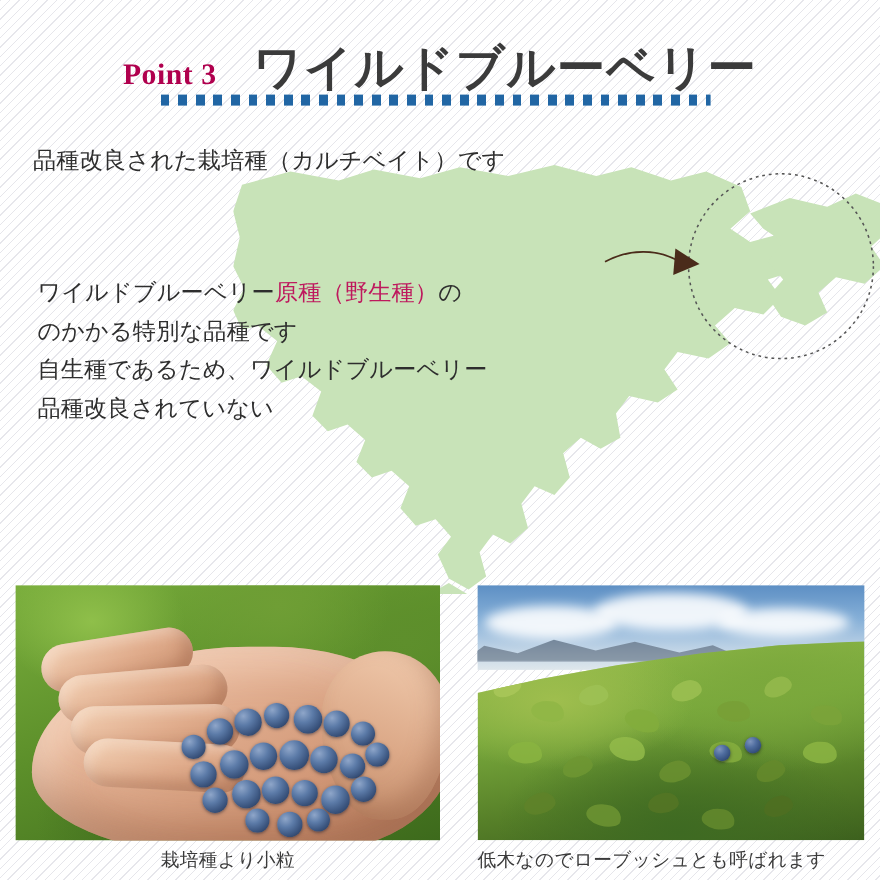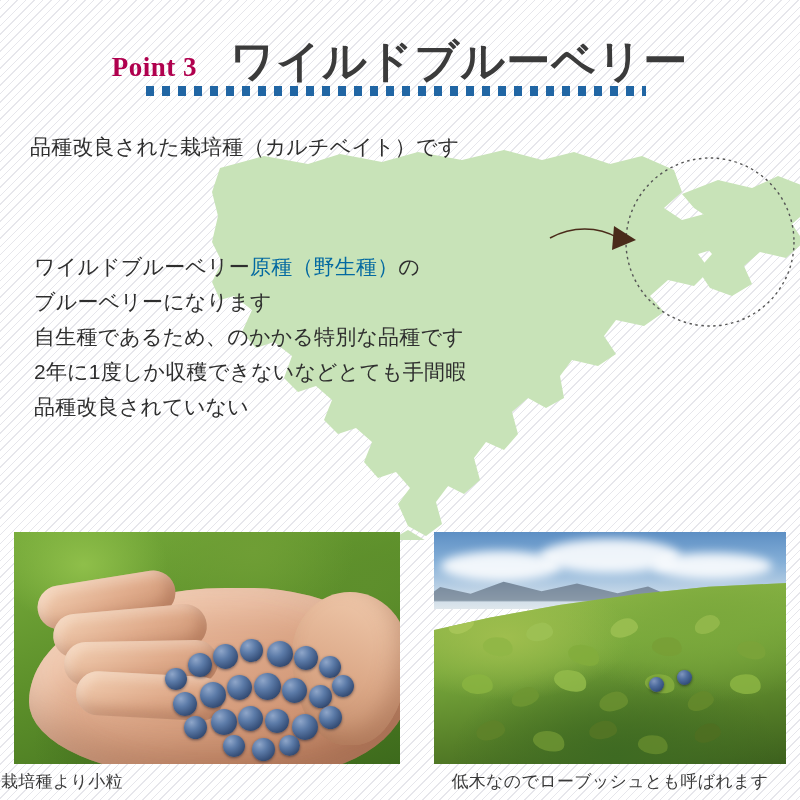--- a/index.html
+++ b/index.html
@@ -89,21 +89,21 @@
     position: absolute;
     font-size: 21px;
     line-height: 35px;
     color: #2e2e2e;
     letter-spacing: 0.2px;
     white-space: nowrap;
   }
   .para-1 { left: 30px; top: 129px; }
   .para-2 { left: 30px; top: 249px; }
   .para-2 .line { padding-left: 4px; }
-  .hl { color: #0369a1; }
+  .hl { color: #be185d; }
 
   
   .arrow-layer {
     position: absolute;
     left: 540px; top: 210px;
     width: 130px; height: 70px;
     z-index: 4;
     pointer-events: none;
   }
 
@@ -215,22 +215,22 @@
   
   .caption {
     position: absolute;
     top: 770px;
     font-size: 17px;
     color: #3a3a3a;
     letter-spacing: 0.3px;
     white-space: nowrap;
     z-index: 6;
   }
-  .caption-left  { left: 1px;  width: 386px; text-align: left; }
-  .caption-right { left: 434px; width: 352px; text-align: center; }
+  .caption-left  { left: 14px;  width: 386px; text-align: center; }
+  .caption-right { left: 434px; width: 352px; text-align: left; }
 </style>
 </head>
 <body>
 
 <div id="page">
 
   <div class="map-layer">
     <svg viewBox="0 0 600 390" xmlns="http://www.w3.org/2000/svg" aria-hidden="true">
       <g>
         <path fill="#c8e3b8" d="
@@ -268,23 +268,22 @@
   <div class="divider"></div>
 
   <div class="body-text">
 
     <div class="para para-1">
       <div class="line">品種改良された栽培種（カルチベイト）です</div>
     </div>
 
     <div class="para para-2">
       <div class="line"><span>ワイルドブルーベリー</span><span class="hl">原種（野生種）</span><span>の</span></div>
-      <div class="line">ブルーベリーになります</div>
-      <div class="line">自生種であるため、のかかる特別な品種です</div>
-      <div class="line">2年に1度しか収穫できないなどとても手間暇</div>
+      <div class="line">のかかる特別な品種です</div>
+      <div class="line">自生種であるため、ワイルドブルーベリー</div>
       <div class="line">品種改良されていない</div>
     </div>
   </div>
 
   <div class="arrow-layer">
     <svg viewBox="0 0 130 70" xmlns="http://www.w3.org/2000/svg" aria-hidden="true">
       <path d="M 10,28 C 32,16 58,16 78,28" fill="none" stroke="#4a2b1a" stroke-width="1.6"></path>
       <path d="M 74,16 L 96,30 L 72,40 Z" fill="#4a2b1a"></path>
     </svg>
   </div>

